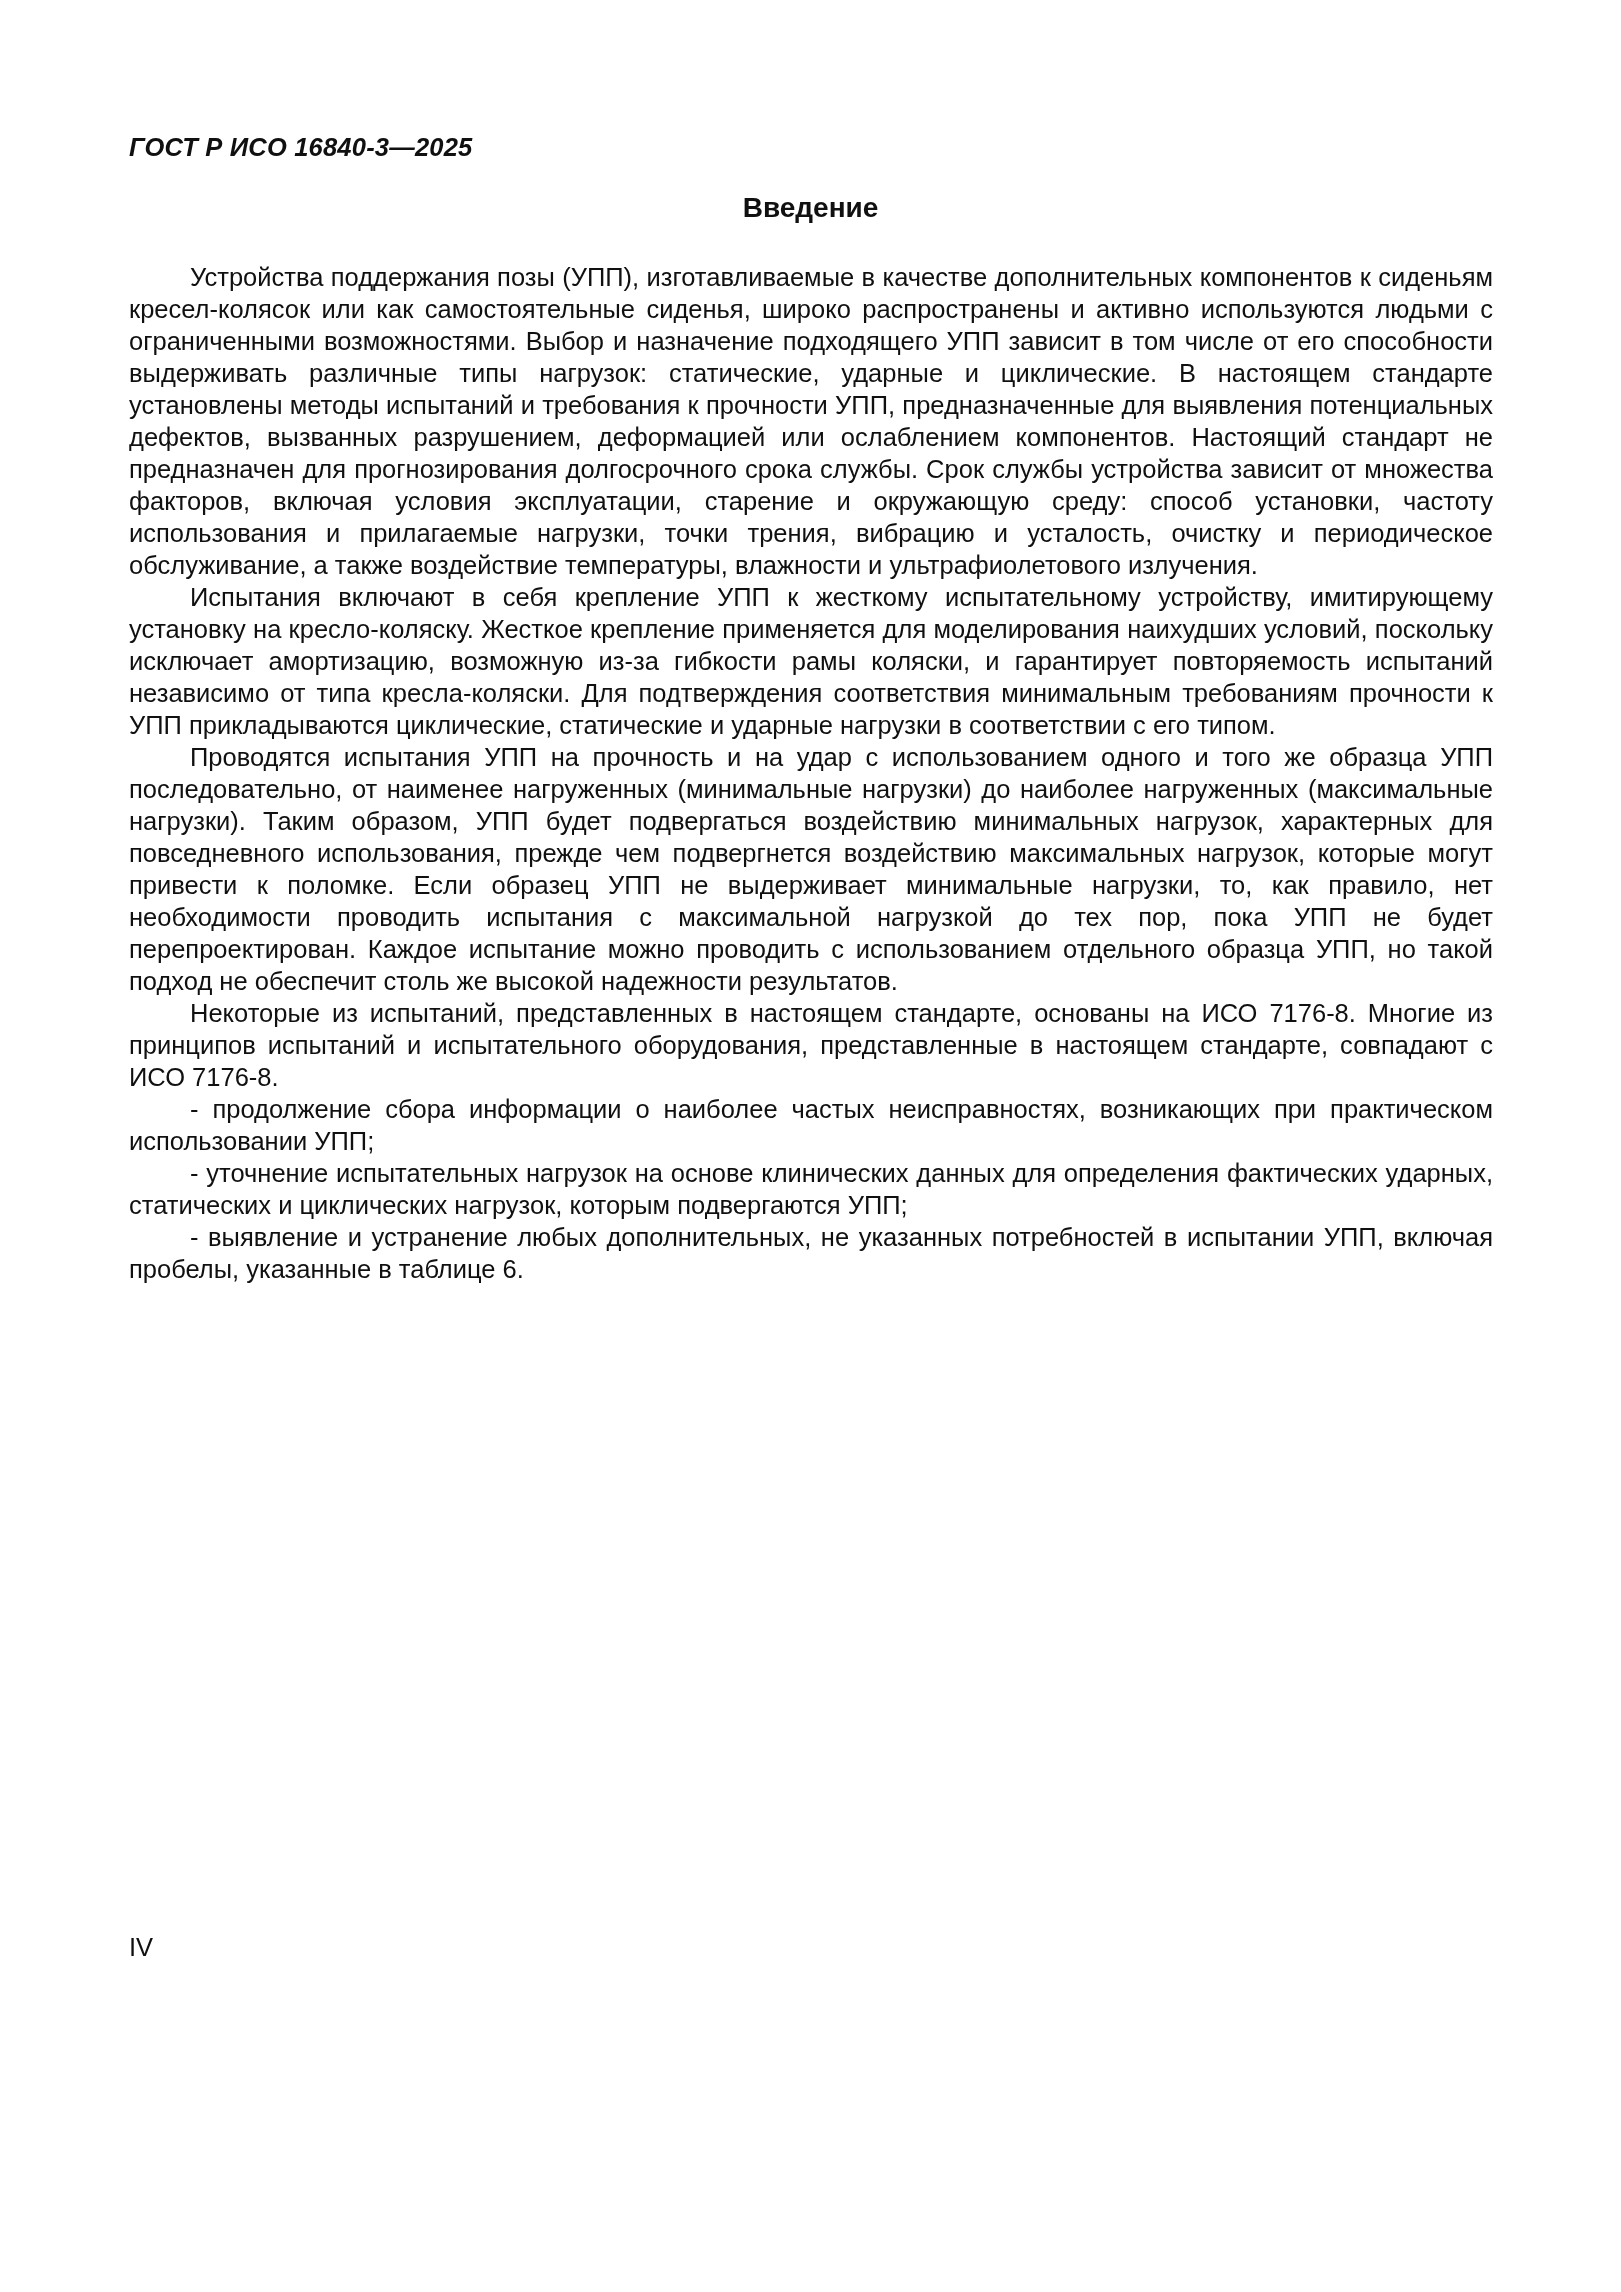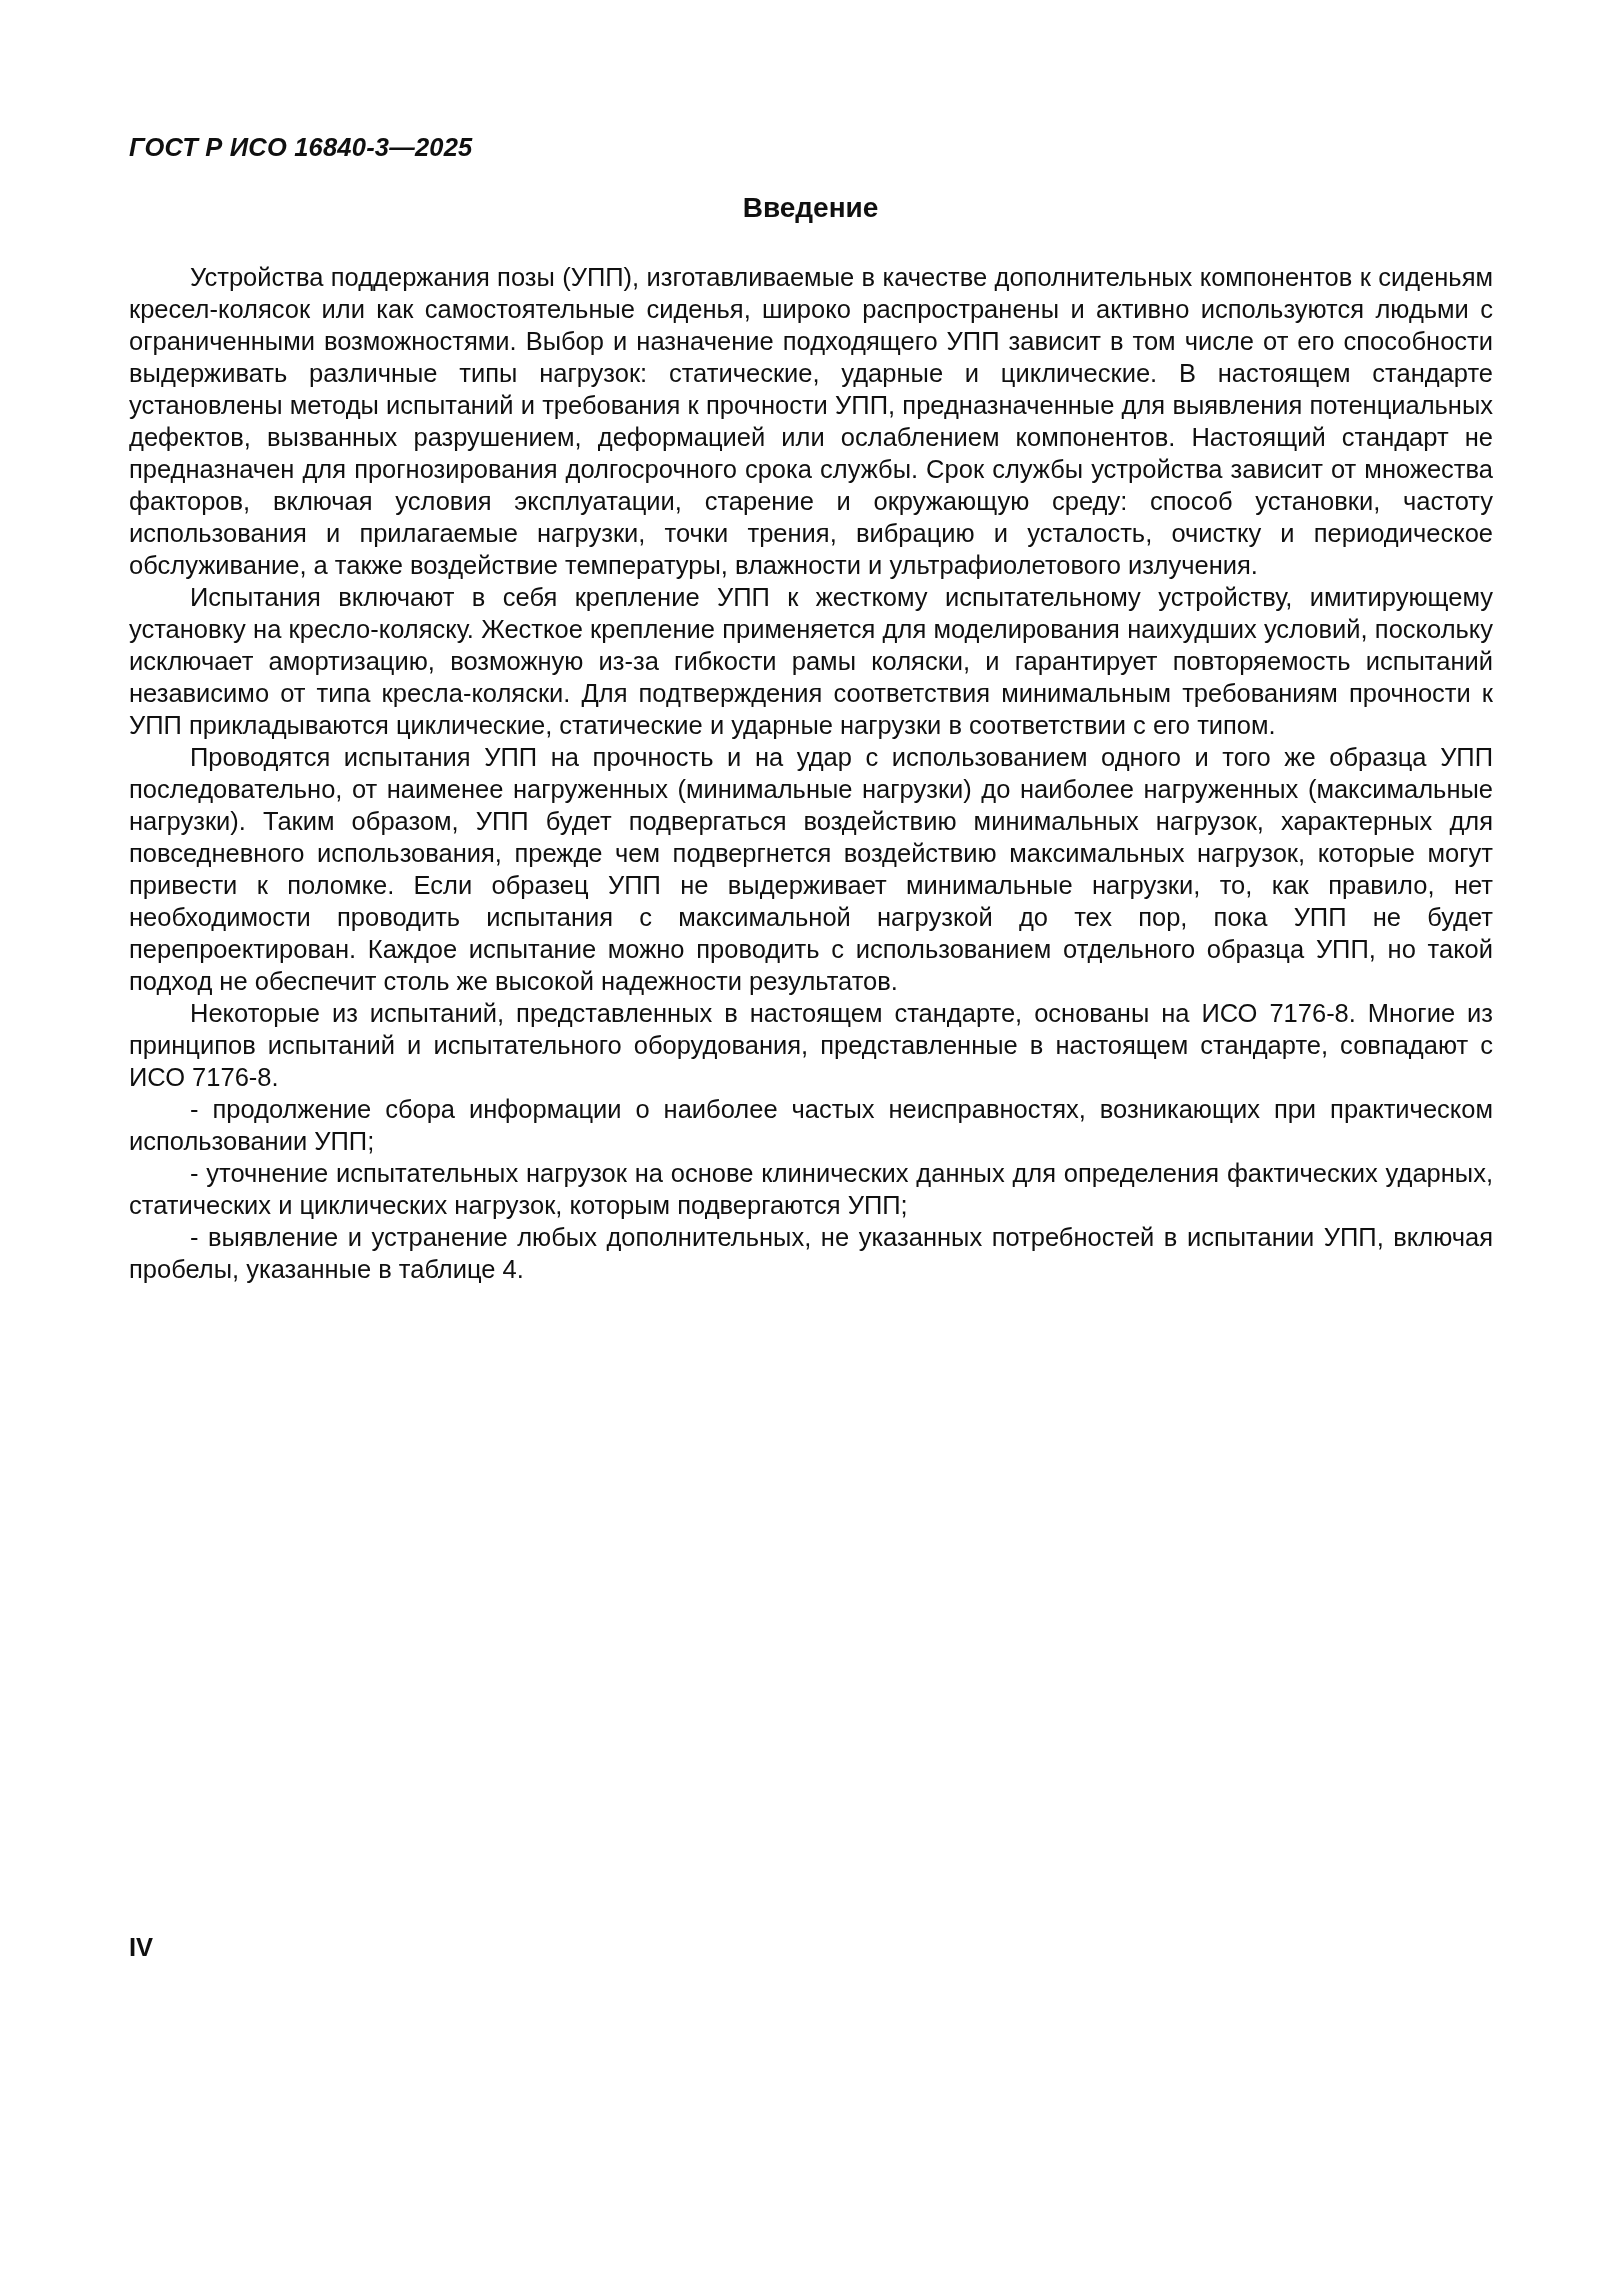--- a/index.html
+++ b/index.html
@@ -50,38 +50,37 @@
   .doc-body p {
     margin: 0;
     padding: 0;
     text-indent: 61px;
   }
   .page-footer {
     position: absolute;
     left: 129px;
     top: 1933px;
     font-size: 25.5px;
-    font-weight: bold;
   }
 </style>
 </head>
 <body>
 
 <div class="page">
 
   <div class="doc-header">ГОСТ Р ИСО 16840-3—2025</div>
 
   <h1 class="section-title">Введение</h1>
 
   <div class="doc-body">
     <p>Устройства поддержания позы (УПП), изготавливаемые в качестве дополнительных компонентов к сиденьям кресел-колясок или как самостоятельные сиденья, широко распространены и активно используются людьми с ограниченными возможностями. Выбор и назначение подходящего УПП зависит в том числе от его способности выдерживать различные типы нагрузок: статические, ударные и циклические. В настоящем стандарте установлены методы испытаний и требования к прочности УПП, предназначенные для выявления потенциальных дефектов, вызванных разрушением, деформацией или ослаблением компонентов. Настоящий стандарт не предназначен для прогнозирования долгосрочного срока службы. Срок службы устройства зависит от множества факторов, включая условия эксплуатации, старение и окружающую среду: способ установки, частоту использования и прилагаемые нагрузки, точки трения, вибрацию и усталость, очистку и периодическое обслуживание, а также воздействие температуры, влажности и ультрафиолетового излучения.</p>
     <p>Испытания включают в себя крепление УПП к жесткому испытательному устройству, имитирующему установку на кресло-коляску. Жесткое крепление применяется для моделирования наихудших условий, поскольку исключает амортизацию, возможную из-за гибкости рамы коляски, и гарантирует повторяемость испытаний независимо от типа кресла-коляски. Для подтверждения соответствия минимальным требованиям прочности к УПП прикладываются циклические, статические и ударные нагрузки в соответствии с его типом.</p>
     <p>Проводятся испытания УПП на прочность и на удар с использованием одного и того же образца УПП последовательно, от наименее нагруженных (минимальные нагрузки) до наиболее нагруженных (максимальные нагрузки). Таким образом, УПП будет подвергаться воздействию минимальных нагрузок, характерных для повседневного использования, прежде чем подвергнется воздействию максимальных нагрузок, которые могут привести к поломке. Если образец УПП не выдерживает минимальные нагрузки, то, как правило, нет необходимости проводить испытания с максимальной нагрузкой до тех пор, пока УПП не будет перепроектирован. Каждое испытание можно проводить с использованием отдельного образца УПП, но такой подход не обеспечит столь же высокой надежности результатов.</p>
     <p>Некоторые из испытаний, представленных в настоящем стандарте, основаны на ИСО 7176-8. Многие из принципов испытаний и испытательного оборудования, представленные в настоящем стандарте, совпадают с ИСО 7176-8.</p>
     <p>- продолжение сбора информации о наиболее частых неисправностях, возникающих при практическом использовании УПП;</p>
     <p>- уточнение испытательных нагрузок на основе клинических данных для определения фактических ударных, статических и циклических нагрузок, которым подвергаются УПП;</p>
-    <p>- выявление и устранение любых дополнительных, не указанных потребностей в испытании УПП, включая пробелы, указанные в таблице 4.</p>
+    <p>- выявление и устранение любых дополнительных, не указанных потребностей в испытании УПП, включая пробелы, указанные в таблице 6.</p>
   </div>
 
   <div class="page-footer">IV</div>
 
 </div>
 
 
 </body></html>

